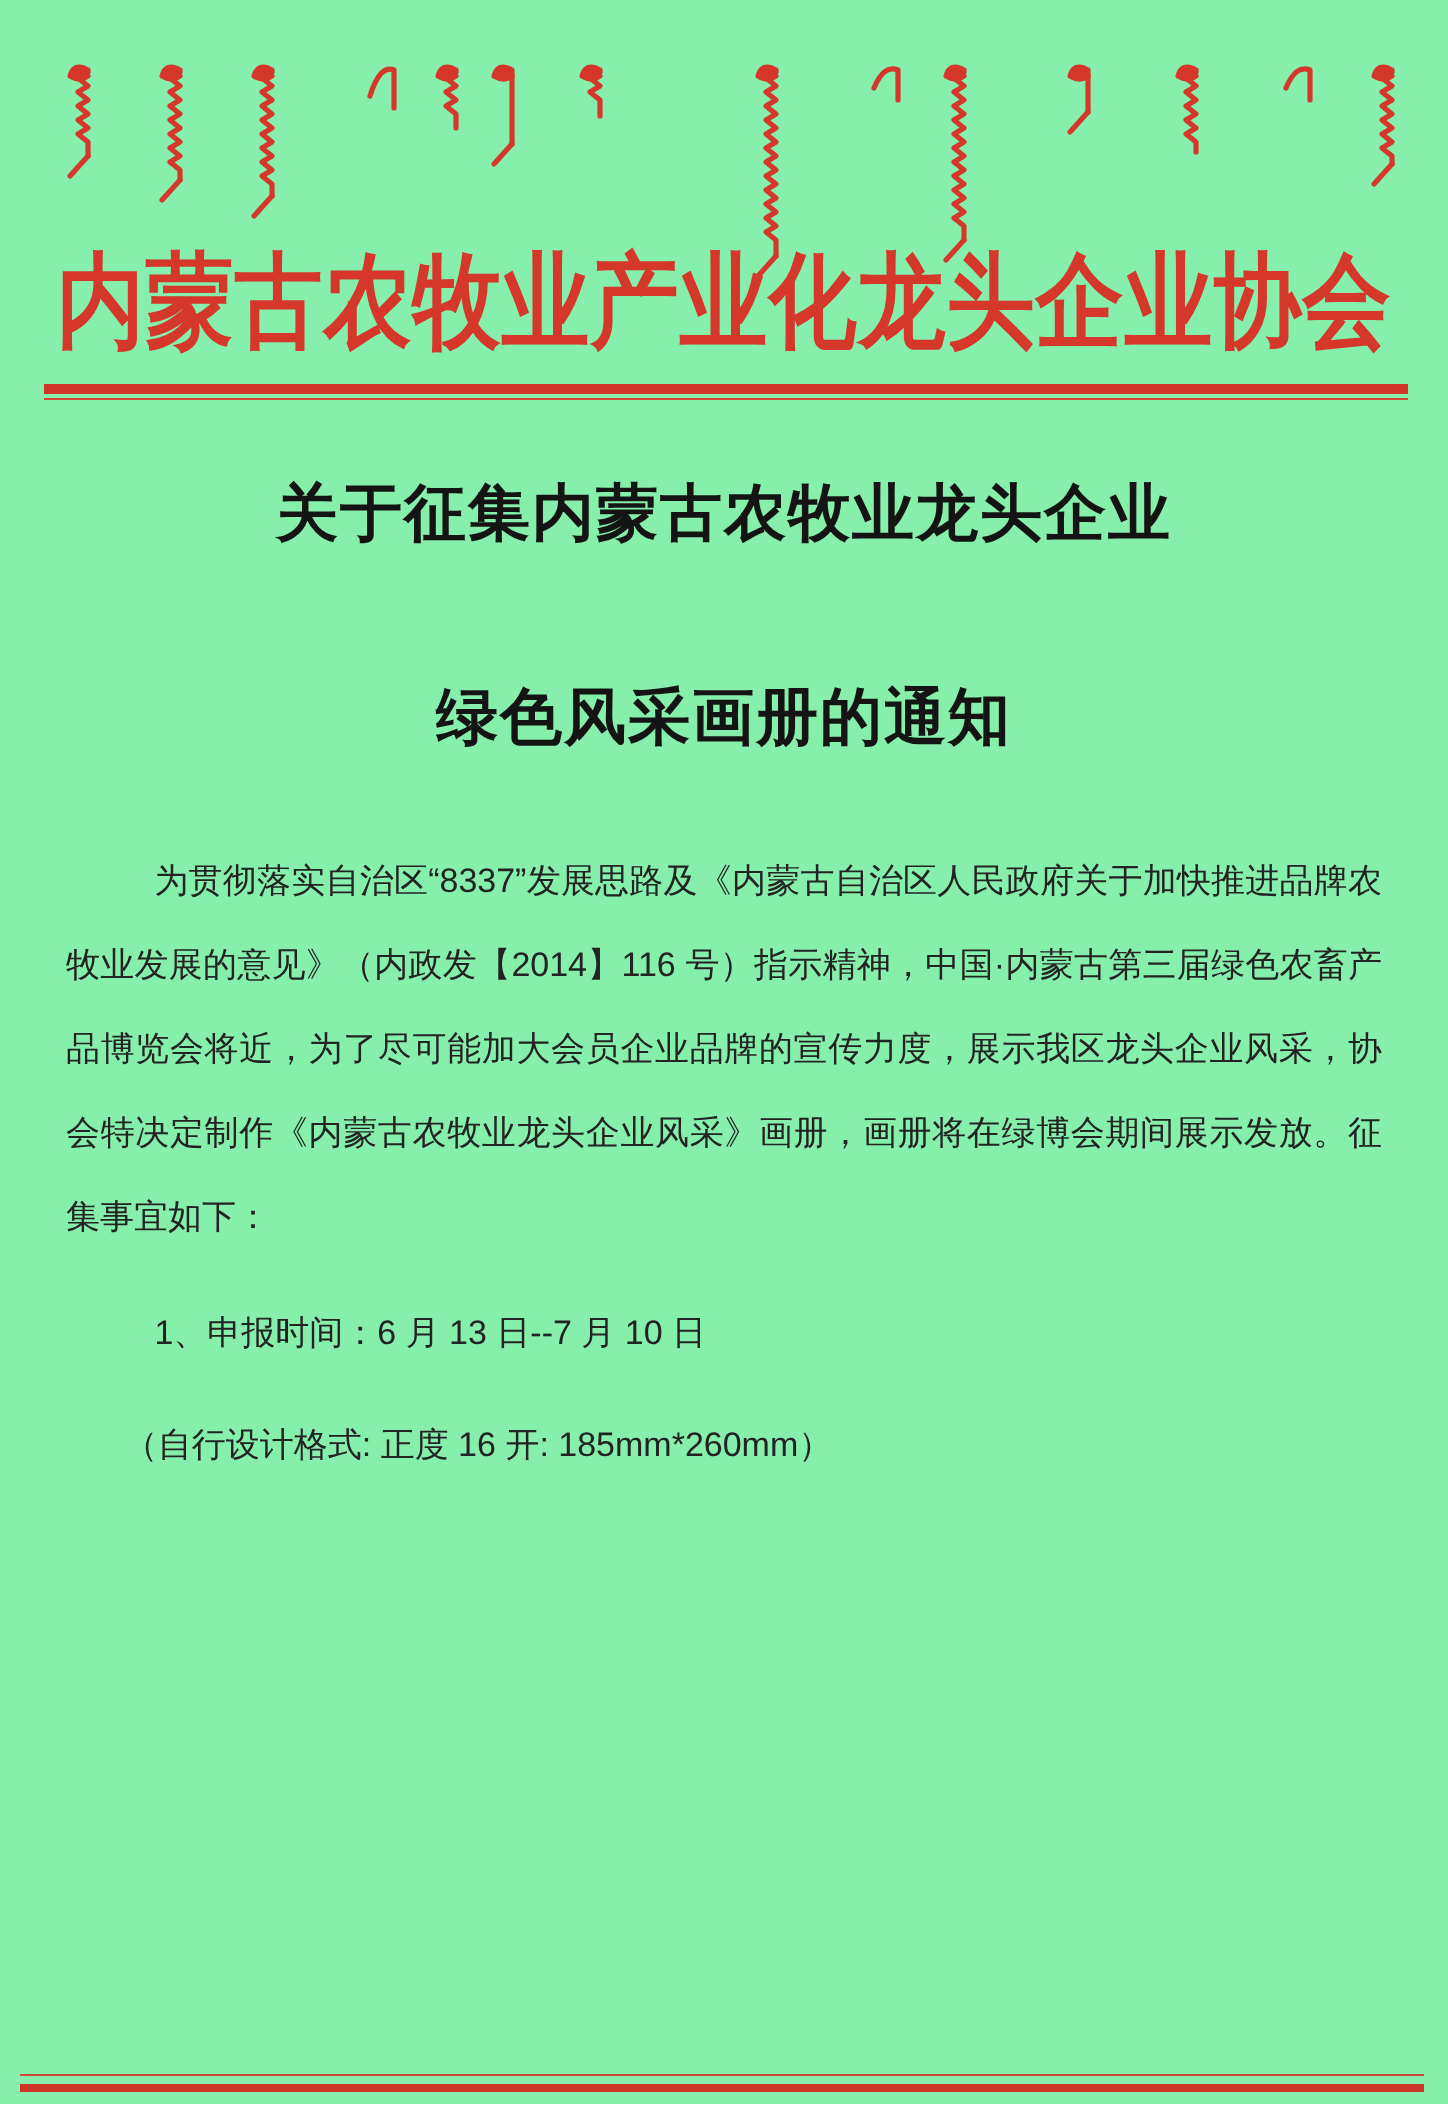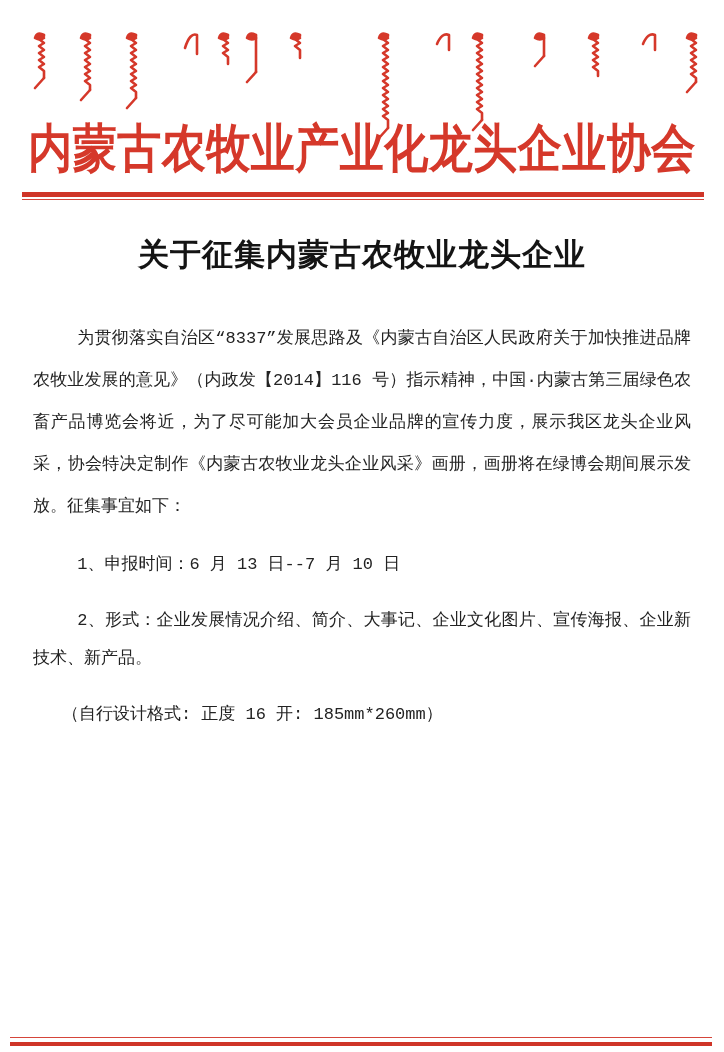--- a/index.html
+++ b/index.html
@@ -1,22 +1,22 @@
 <!DOCTYPE html>
 <html><head>
 <meta charset="utf-8">
 <style>
   html,body{margin:0;padding:0;background:#e8e8e6;}
   .page{
     position:relative;
     width:724px;height:1052px;
     margin:0 auto;
-    background:#ffffff;
+    background:#86efac;
     overflow:hidden;
-    font-family:Liberation Mono, monospace;
+    font-family:Liberation Sans, sans-serif;
     color:#1c1c1c;
   }
   
   .mongolian-banner{
     position:relative;
     margin:14px 0 0 0;
     height:112px;
     overflow:visible;
   }
   .mongolian-banner svg{position:absolute;top:16px;overflow:visible;}
@@ -148,26 +148,26 @@
 
     <div class="rule-group">
       <div class="thick"></div>
       <div class="thin"></div>
     </div>
   </header>
 
   <main class="notice">
     <h2 class="notice-title line1">关于征集内蒙古农牧业龙头企业</h2>
 
+    <h2 class="notice-title line2">绿色风采画册的通知</h2>
 
     <p class="para intro">为贯彻落实自治区“8337”发展思路及《内蒙古自治区人民政府关于加快推进品牌农牧业发展的意见》（内政发【2014】116 号）指示精神，中国·内蒙古第三届绿色农畜产品博览会将近，为了尽可能加大会员企业品牌的宣传力度，展示我区龙头企业风采，协会特决定制作《内蒙古农牧业龙头企业风采》画册，画册将在绿博会期间展示发放。征集事宜如下：</p>
 
     <p class="para item">1、申报时间：6 月 13 日--7 月 10 日</p>
 
-    <p class="para item">2、形式：企业发展情况介绍、简介、大事记、企业文化图片、宣传海报、企业新技术、新产品。</p>
 
 
 
     <p class="para note">（自行设计格式: 正度 16 开: 185mm*260mm）</p>
   </main>
 
   <footer class="bottom-rules">
     <div class="thin"></div>
     <div class="thick"></div>
   </footer>

